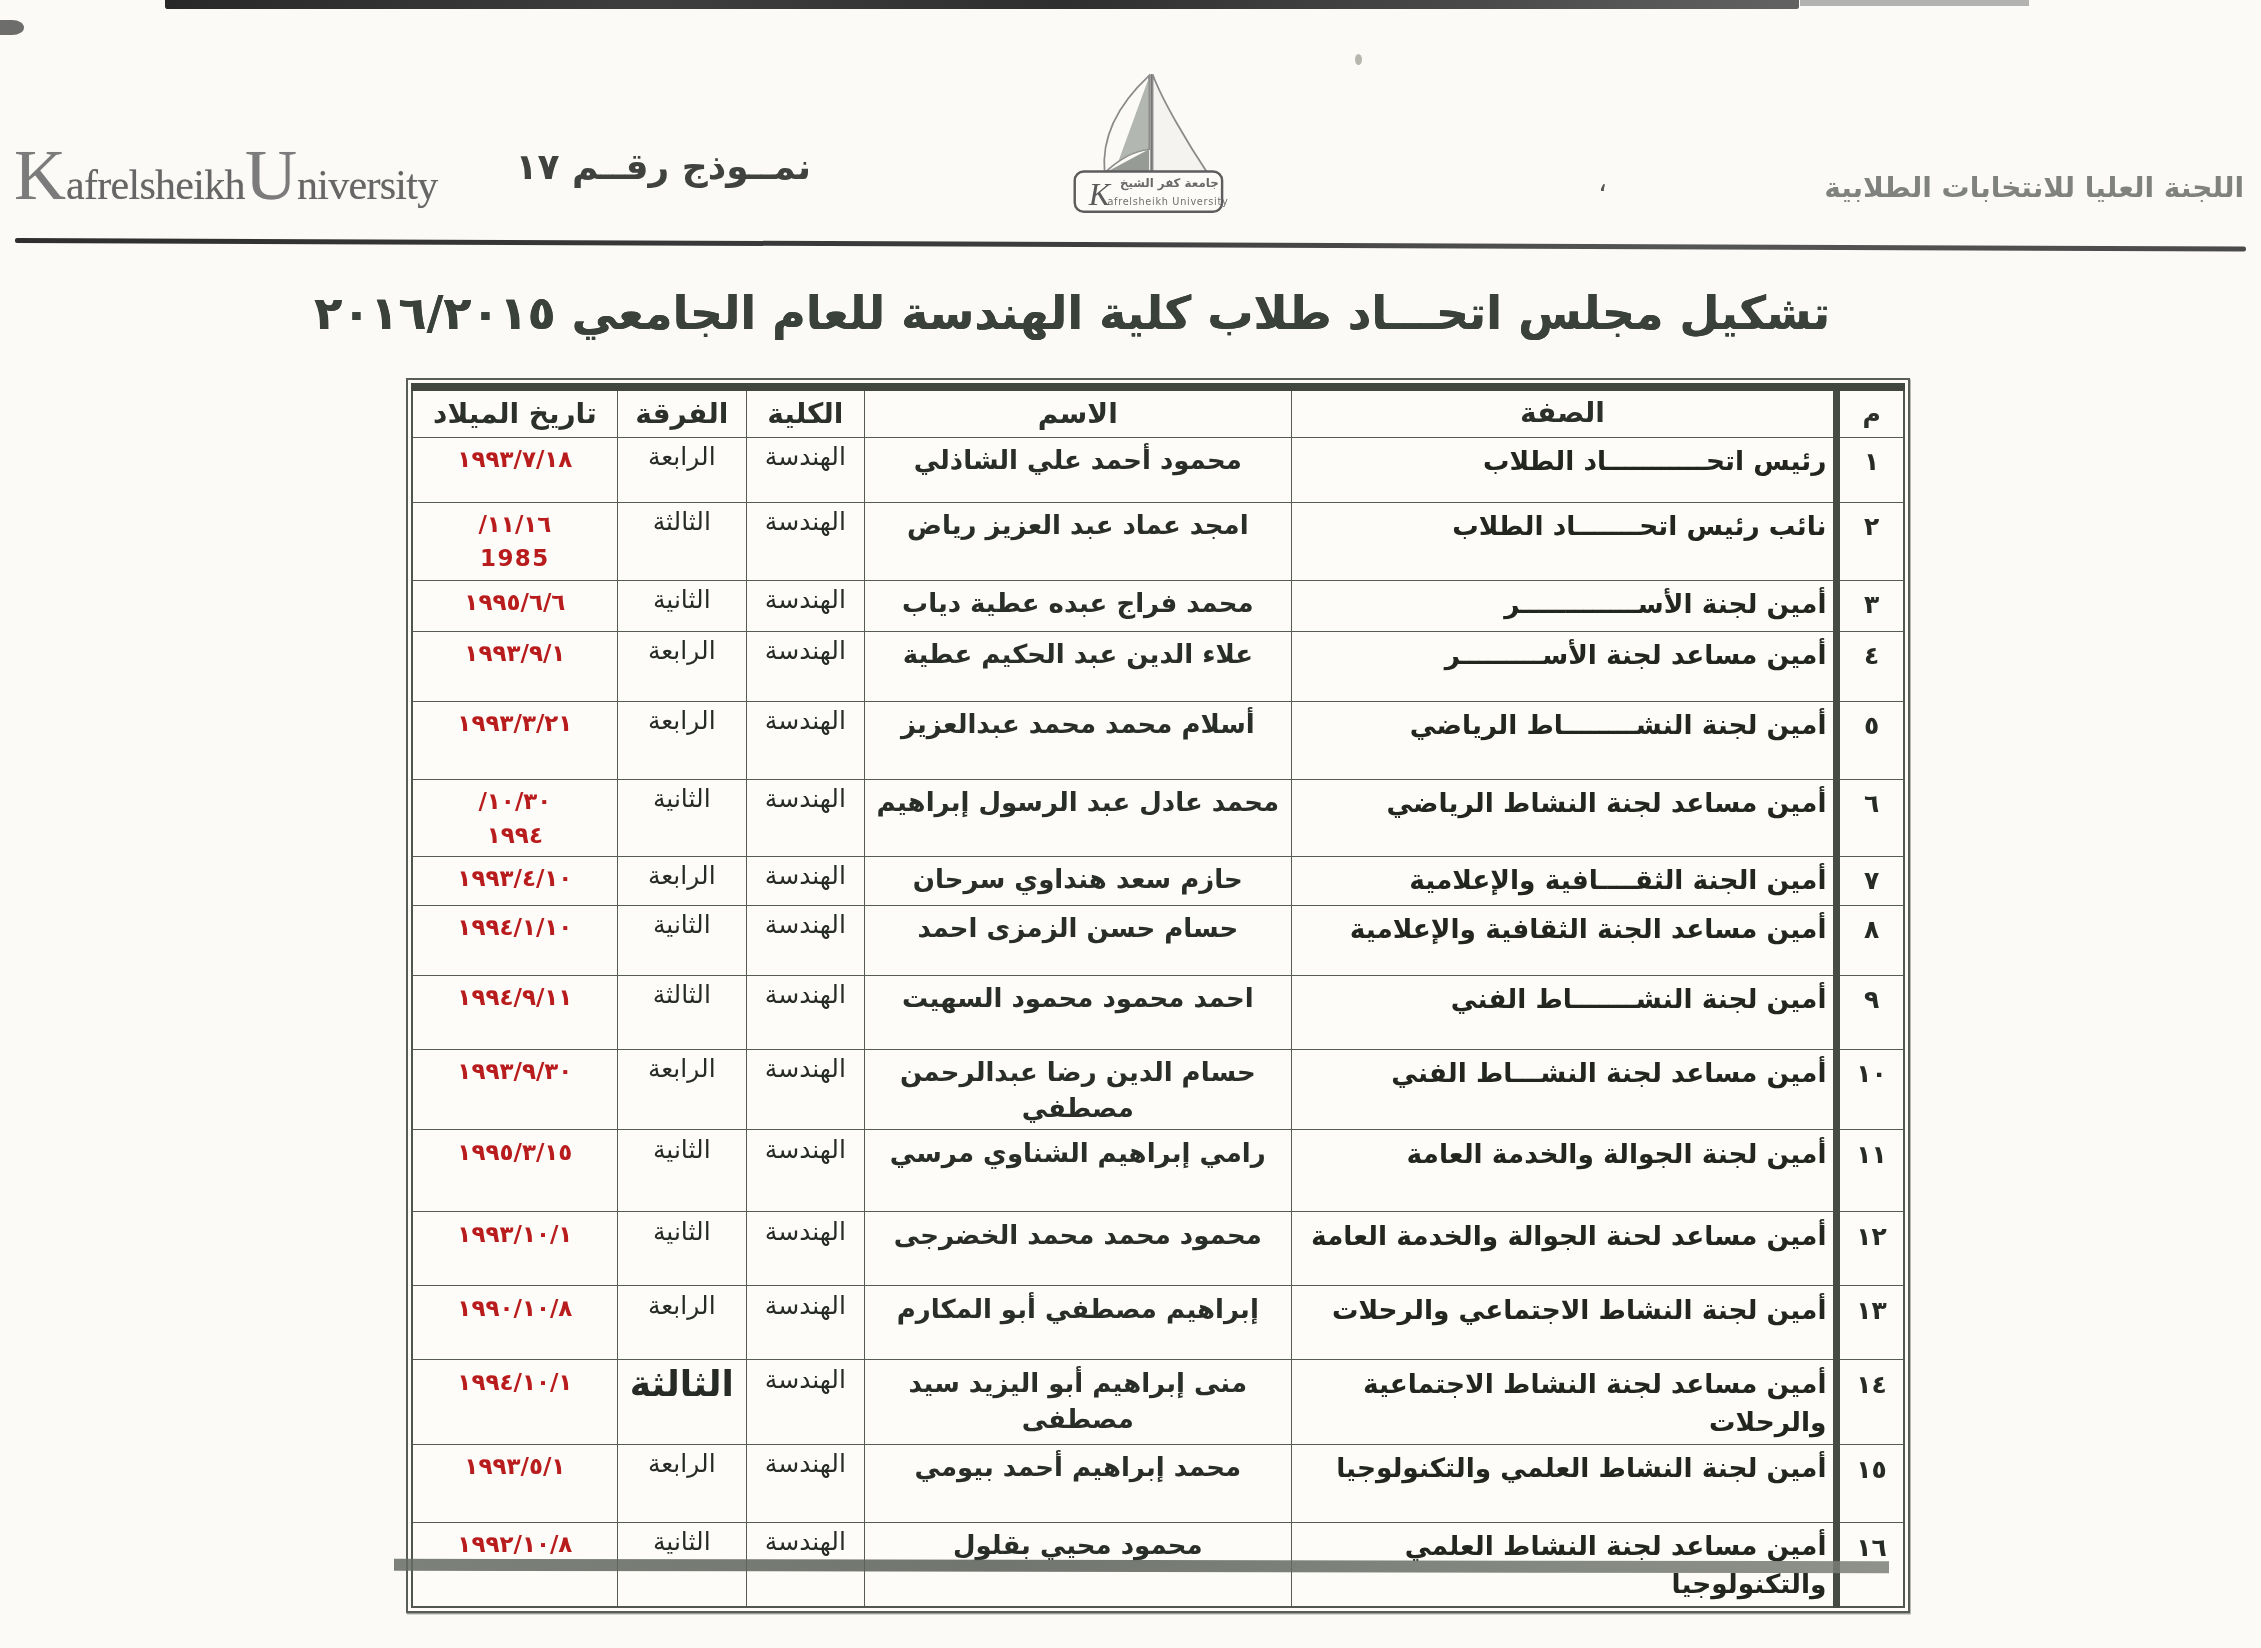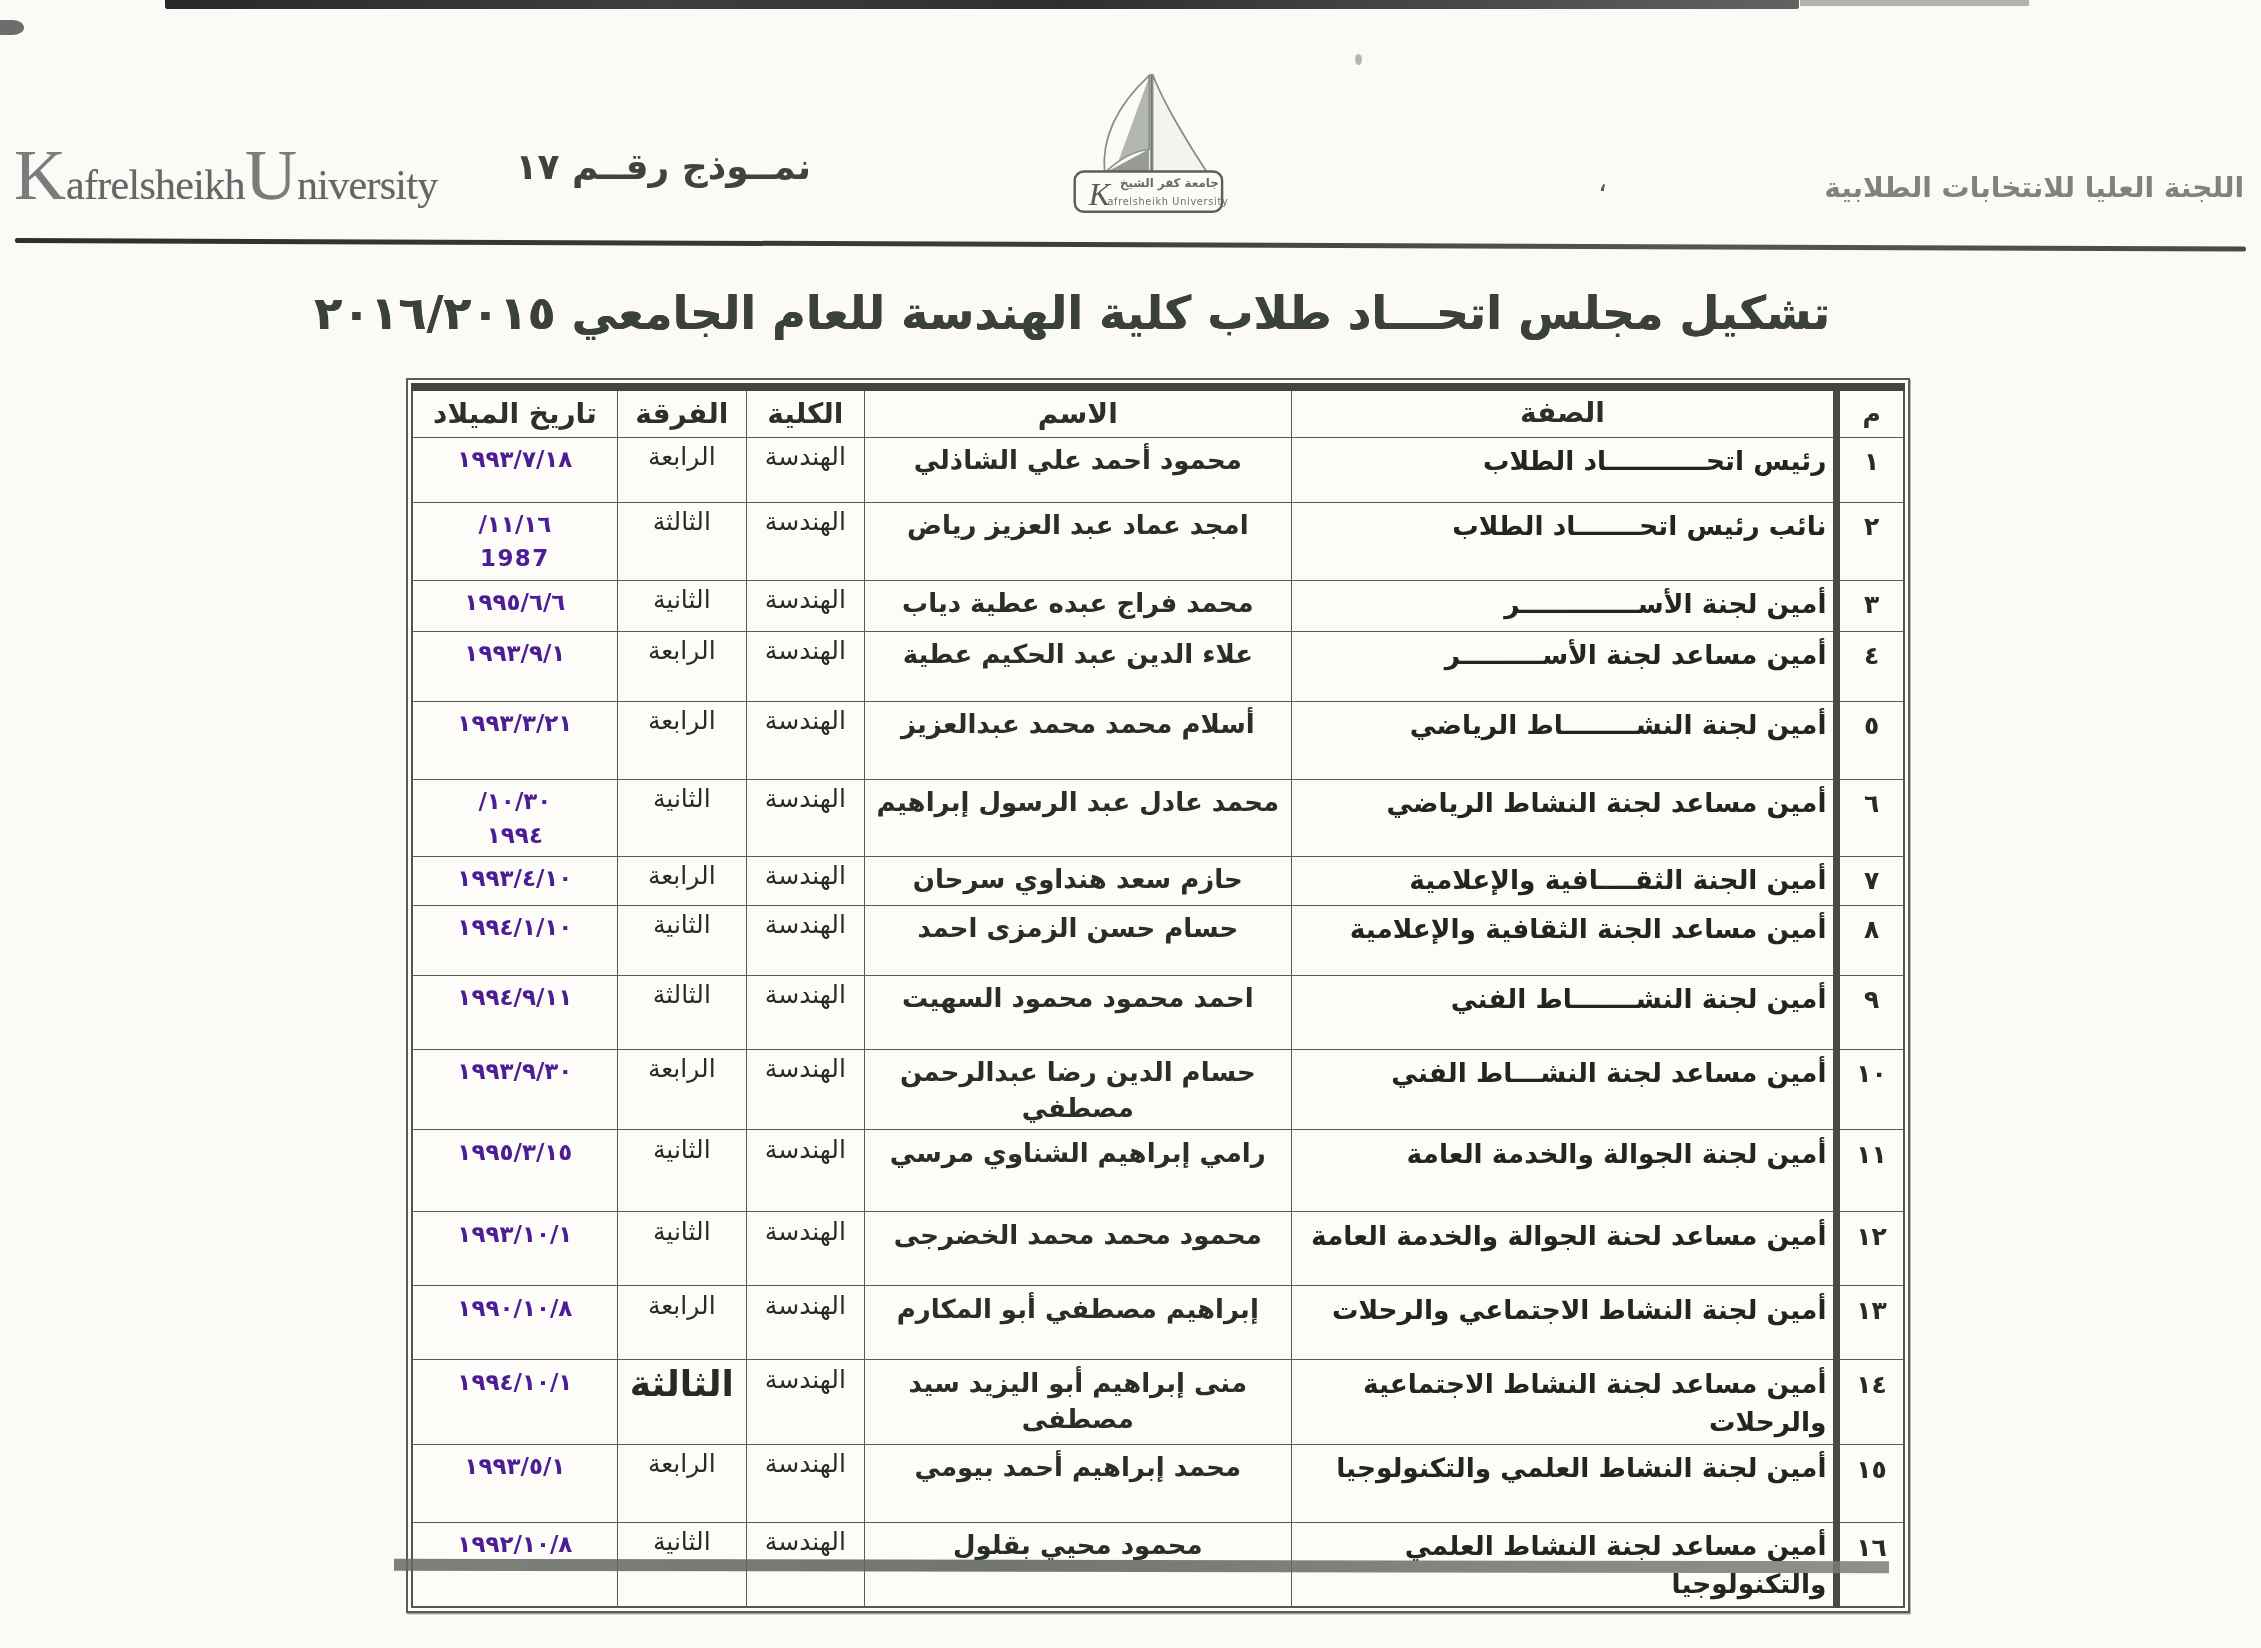--- a/index.html
+++ b/index.html
@@ -83,21 +83,21 @@
     font-size:28px;font-weight:bold;color:#2c302b;
     height:43px;padding:1.4px 4.2px;
   }
   .roster .col-index{border-left:7.6px solid #464b44;text-align:center;
     font-size:25px;font-weight:600;padding-top:9.7px;}
   .roster thead .col-index{padding-top:1.4px;}
   .cell-position{text-align:right;font-size:26.4px;font-weight:bold;color:#22261f;line-height:1.45;}
   .cell-name{text-align:center;font-size:26px;font-weight:600;color:#2a2e28;padding-top:8.3px;line-height:1.4;}
   .cell-college,.cell-grade{text-align:center;font-size:25px;font-weight:500;padding-top:8.3px;}
   .cell-grade.grade-large{font-size:36px;font-weight:800;padding-top:2.8px;letter-spacing:0.7px;}
-  .cell-date{text-align:center;font-size:23px;font-weight:600;letter-spacing:1.4px;padding-top:9.7px;color:#4c1d95;}
+  .cell-date{text-align:center;font-size:23px;font-weight:600;letter-spacing:1.4px;padding-top:9.7px;color:#b91c1c;}
   .cell-date .dline{direction:ltr;unicode-bidi:bidi-override;display:block;line-height:1.5;}
   
   tbody tr:nth-child(1){height:65px;}
   tbody tr:nth-child(2){height:78px;}
   tbody tr:nth-child(3){height:51px;}
   tbody tr:nth-child(4){height:70px;}
   tbody tr:nth-child(5){height:78px;}
   tbody tr:nth-child(6){height:70px;}
   tbody tr:nth-child(7){height:49px;}
   tbody tr:nth-child(8){height:70px;}
@@ -189,21 +189,21 @@
       </td>
     </tr>
           <tr>
       <td class="col-index">٢</td>
       <td class="cell-position">نائب رئيس اتحـــــــاد الطلاب</td>
       <td class="cell-name">امجد عماد عبد العزيز رياض</td>
       <td class="cell-college">الهندسة</td>
       <td class="cell-grade">الثالثة</td>
       <td class="cell-date">
         <span class="dline">/١١/١٦</span>
-        <span class="dline">1987</span>
+        <span class="dline">1985</span>
       </td>
     </tr>
           <tr>
       <td class="col-index">٣</td>
       <td class="cell-position">أمين لجنة الأســـــــــــــر</td>
       <td class="cell-name">محمد فراج عبده عطية دياب</td>
       <td class="cell-college">الهندسة</td>
       <td class="cell-grade">الثانية</td>
       <td class="cell-date">
         <span class="dline">١٩٩٥/٦/٦</span>

